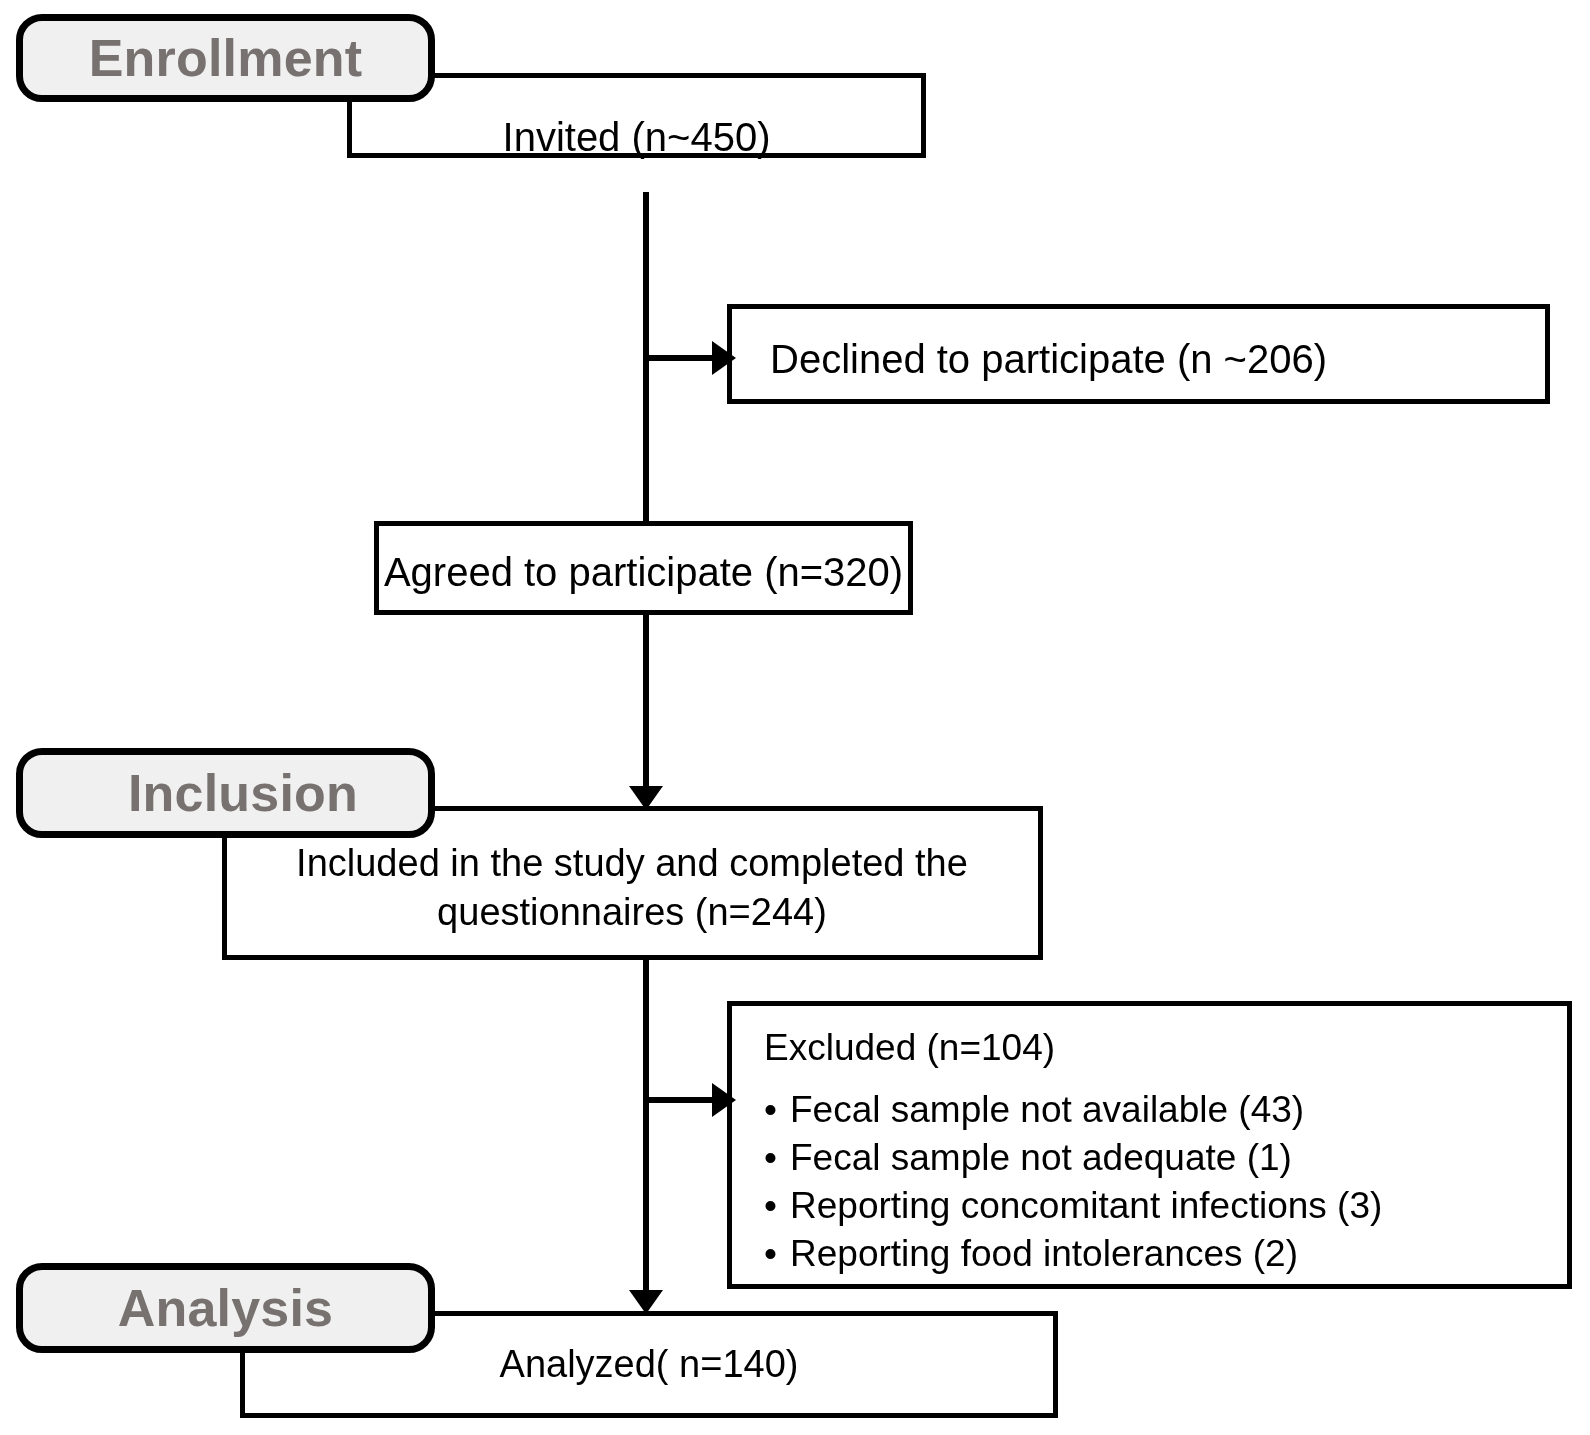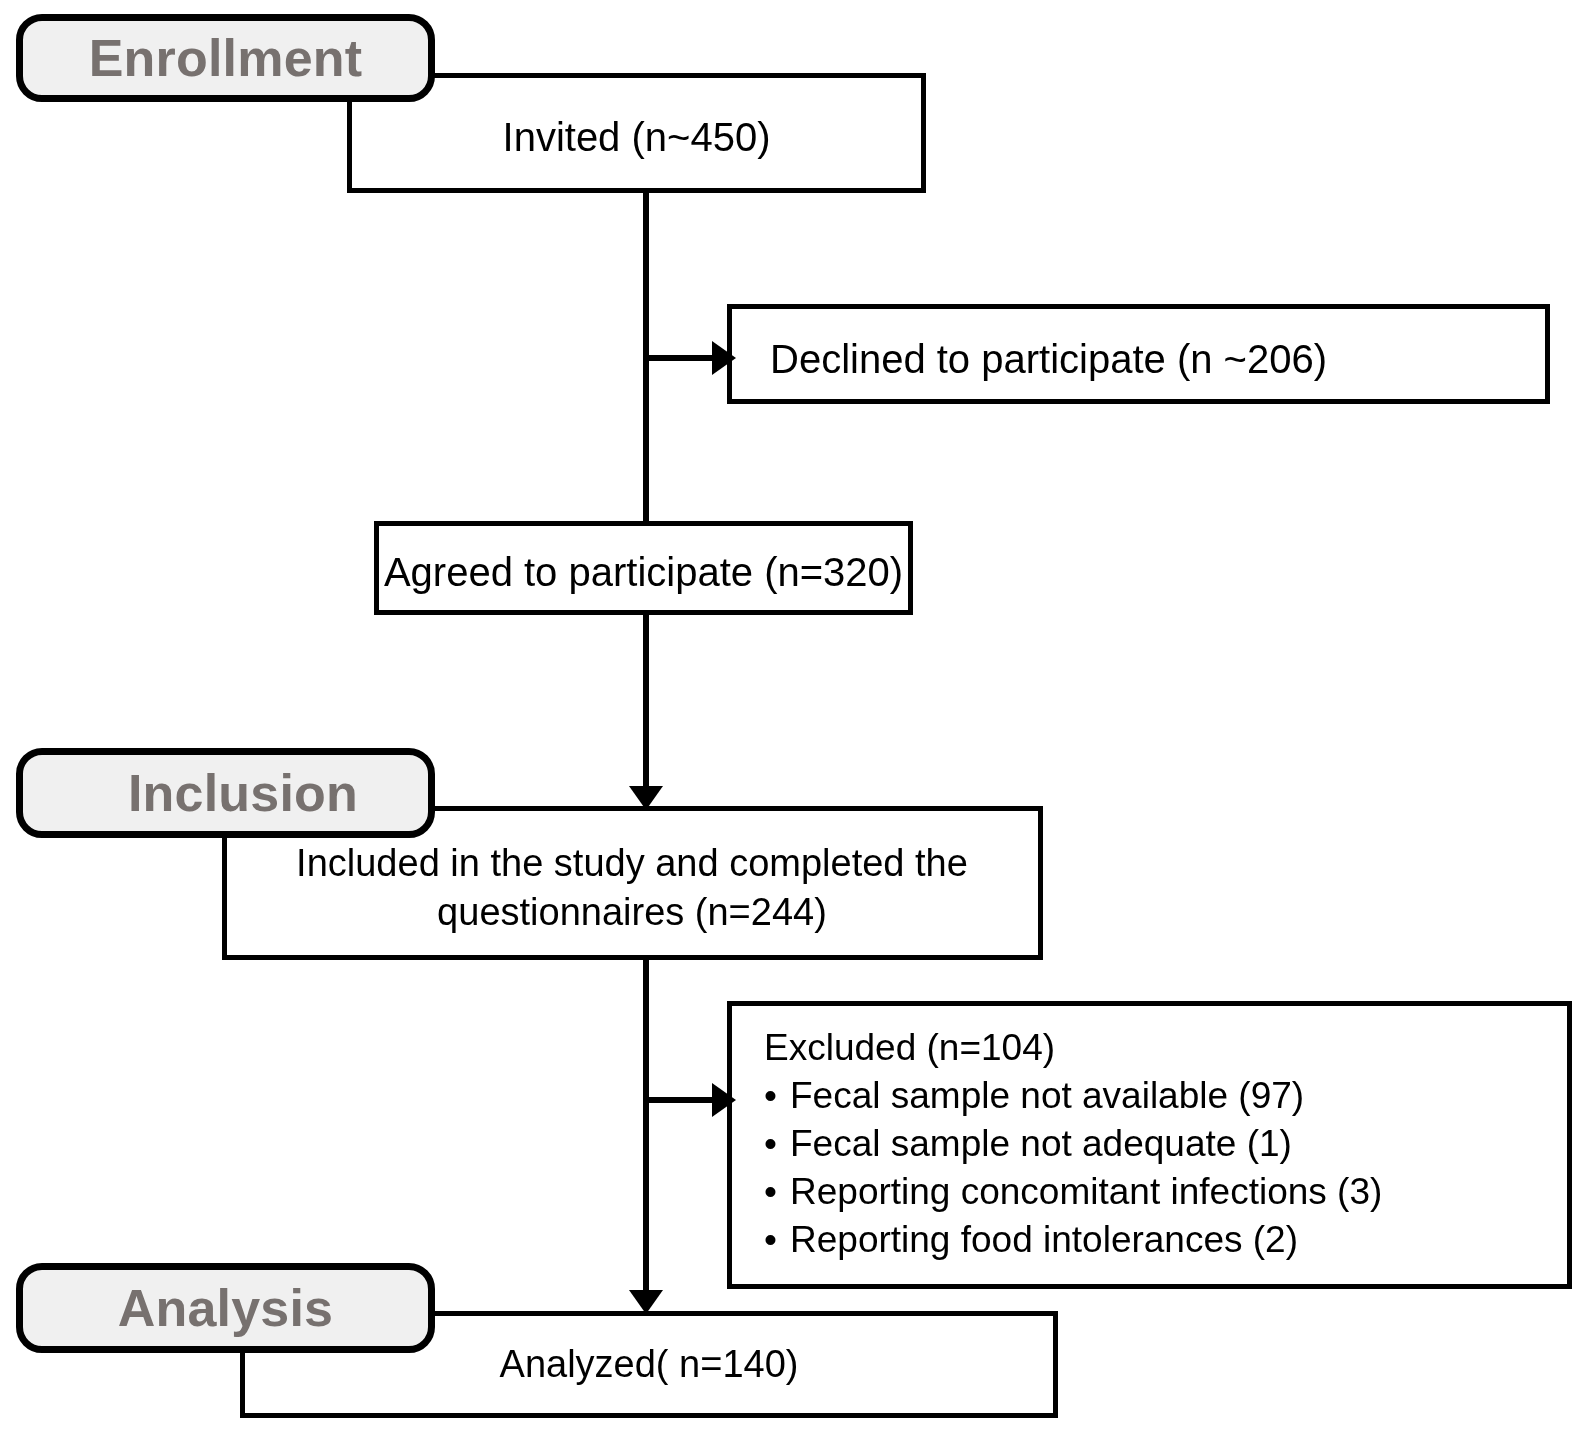--- a/index.html
+++ b/index.html
@@ -92,21 +92,21 @@
   .excluded-body {
     position: absolute;
     left: 32px;
     top: 20px;
     right: 10px;
     color: #000000;
   }
   .excluded-title {
     font-size: 37px;
     line-height: 1.18;
-    margin-bottom: 2px;
+    margin-bottom: 16px;
   }
   .excluded-list {
     list-style: none;
     margin: 0;
     padding: 0;
   }
   .excluded-list li {
     font-size: 37px;
     line-height: 1.30;
     position: relative;
@@ -131,21 +131,21 @@
 
   <div class="v-line" style="left:643px; top:612px; height:186px;"></div>
   <div class="arrow-down" style="left:629px; top:786px;"></div>
 
   <div class="v-line" style="left:643px; top:958px; height:348px;"></div>
   <div class="arrow-down" style="left:629px; top:1290px;"></div>
 
   <div class="h-line" style="left:643px; top:1097px; width:94px;"></div>
   <div class="arrow-right" style="left:712px; top:1083px;"></div>
 
-  <div class="flow-box" style="left:347px; top:73px; width:579px; height:120px;">
+  <div class="flow-box" style="left:347px; top:73px; width:579px; height:85px;">
     <div class="box-text" style="left:0; right:0; top:33px; text-align:center; font-size:40px;">Invited (n~450)</div>
   </div>
 
   <div class="flow-box" style="left:727px; top:304px; width:823px; height:100px;">
     <div class="box-text" style="left:38px; top:24px; font-size:40px;">Declined to participate (n ~206)</div>
   </div>
 
   <div class="flow-box" style="left:374px; top:521px; width:539px; height:94px;">
     <div class="box-text" style="left:0; right:0; top:20px; text-align:center; font-size:40px;">Agreed to participate  (n=320)</div>
   </div>
@@ -154,21 +154,21 @@
     <div class="box-text" style="left:10px; width:790px; top:28px; text-align:center; font-size:38px;">Included in the study  and completed the
 questionnaires (n=244)</div>
   </div>
 
   <div class="flow-box" style="left:727px; top:1001px; width:845px; height:288px;">
     <div class="excluded-body">
       <div class="excluded-title">Excluded (n=104)</div>
       <ul class="excluded-list">
         <li>
           <span class="bullet">•</span>
-          <span>Fecal sample  not available (97)</span>
+          <span>Fecal sample  not available (43)</span>
         </li>
         <li>
           <span class="bullet">•</span>
           <span>Fecal sample not adequate  (1)</span>
         </li>
         <li>
           <span class="bullet">•</span>
           <span>Reporting concomitant infections (3)</span>
         </li>
         <li>

